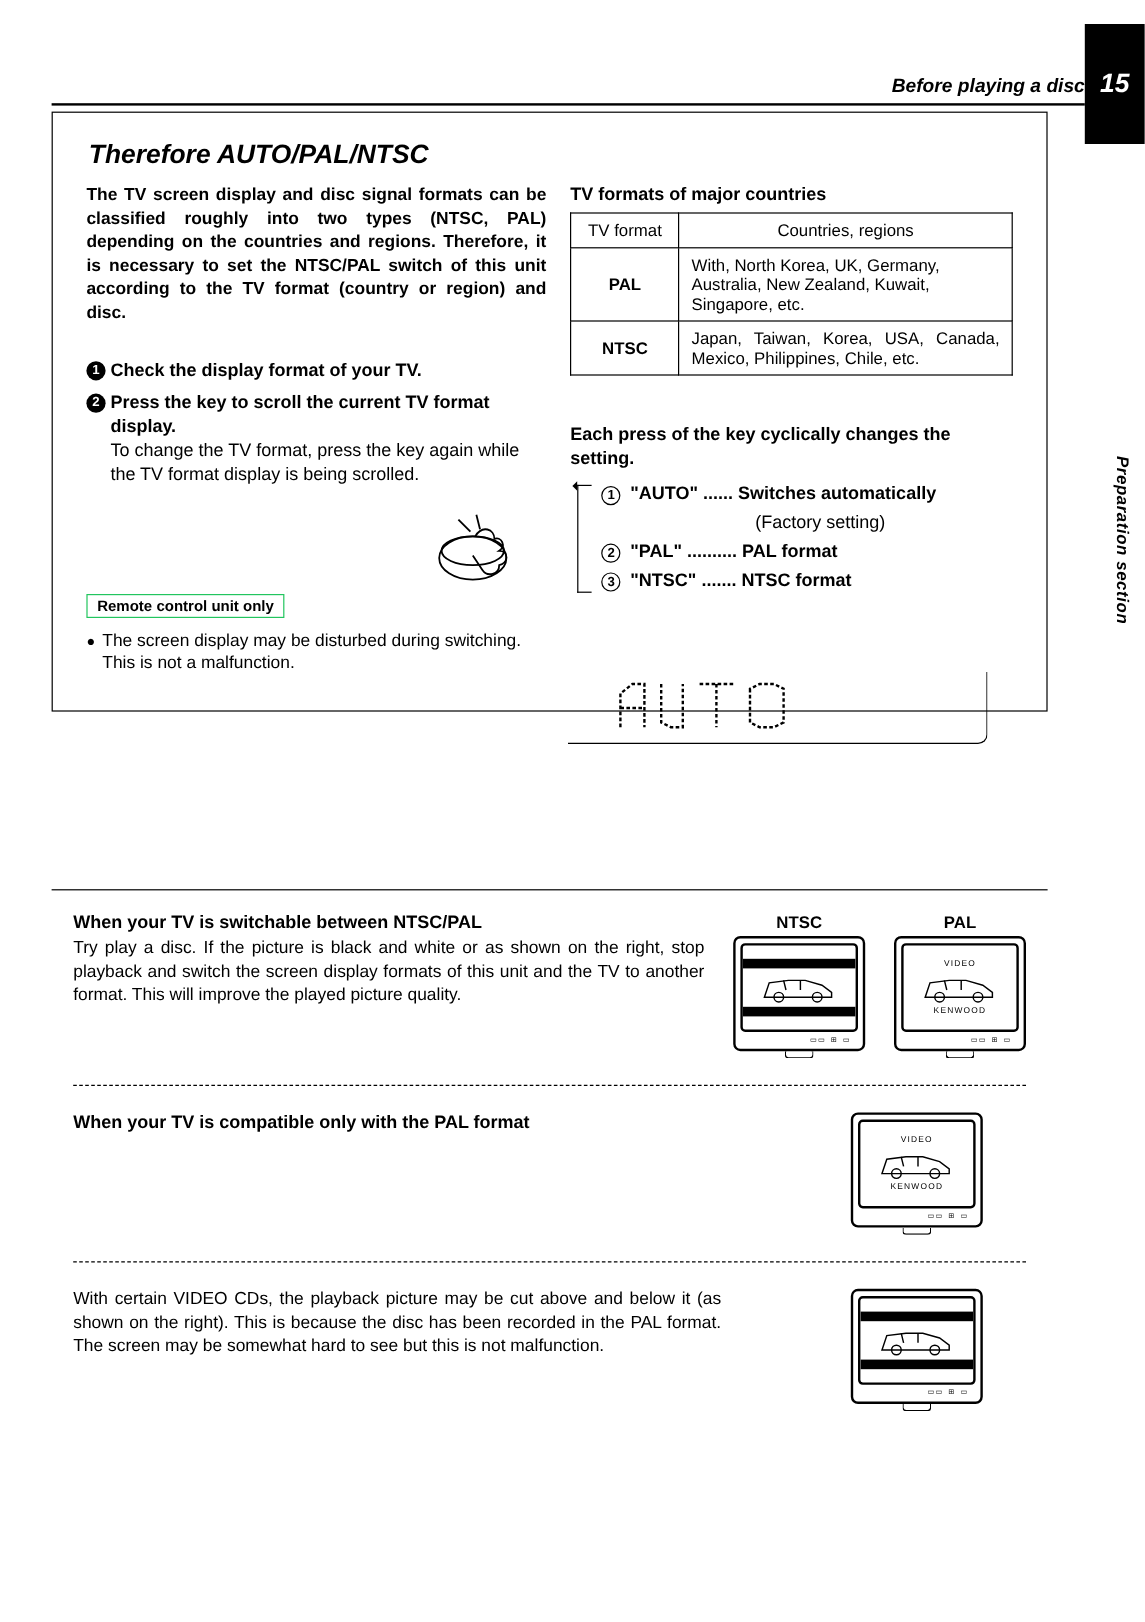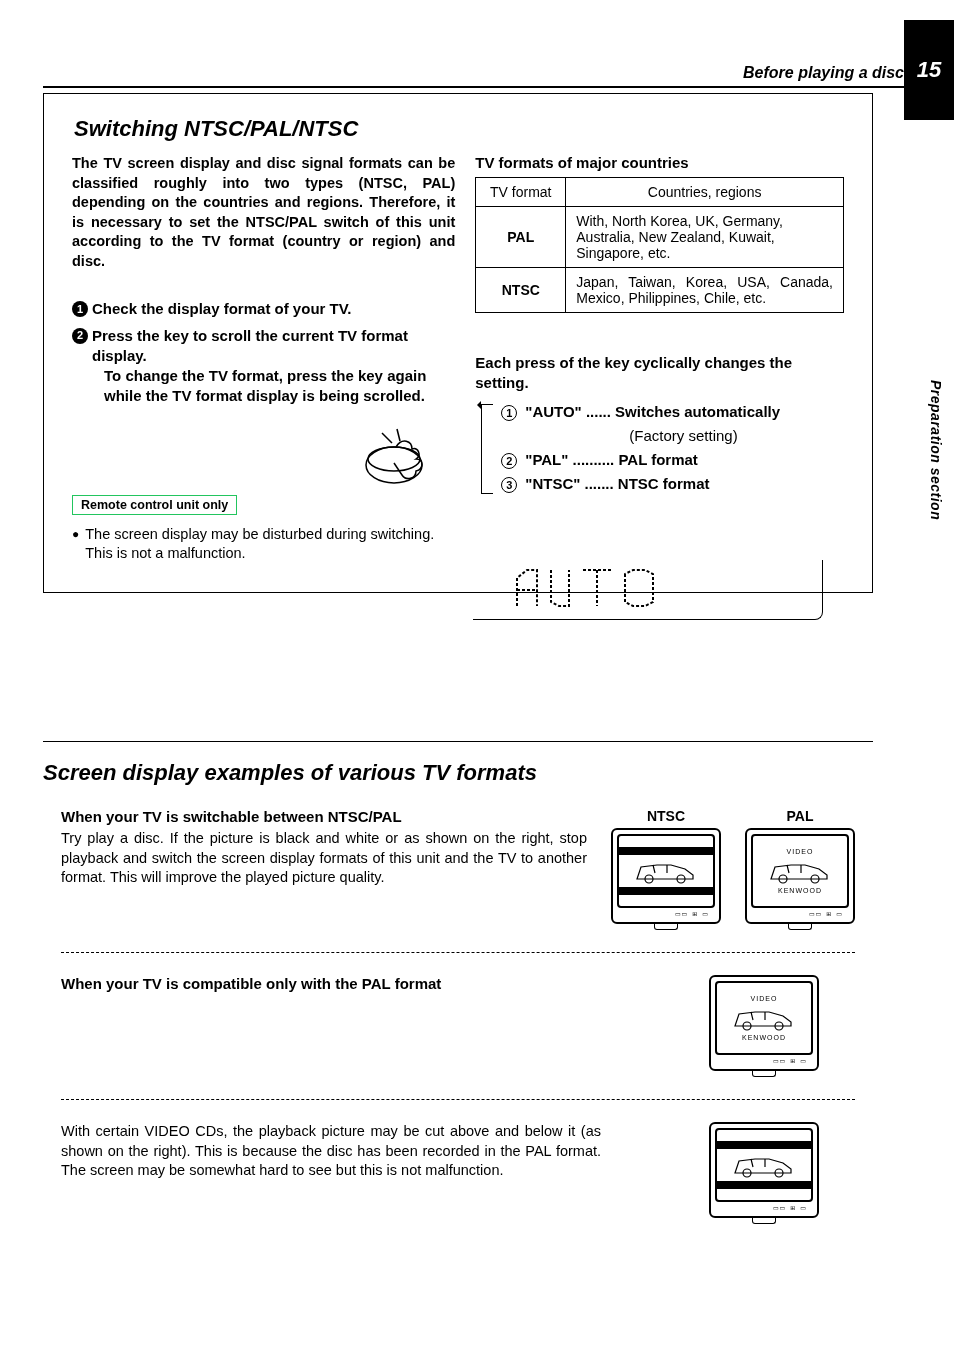--- a/index.html
+++ b/index.html
@@ -92,22 +92,22 @@
     display: inline-flex;
     width: 16px; height: 16px;
     border-radius: 50%;
     background: #000; color: #fff;
     font-size: 11px; font-weight: bold;
     align-items: center; justify-content: center;
     margin-top: 2px;
     flex: 0 0 auto;
   }
   .sub-note {
-    margin-left: 32px;
-    font-weight: bold;
+    margin-left: 20px;
+    font-weight: normal;
     font-size: 15px;
     line-height: 1.35;
   }
   .remote-box {
     display: inline-block;
     border: 1px solid #22c55e;
     font-weight: bold;
     font-size: 12.5px;
     padding: 2px 8px;
     margin-top: 10px;
@@ -306,21 +306,21 @@
 </style>
 </head>
 <body>
 
 <div class="side-tab">15</div>
 <div class="side-label">Preparation section</div>
 <div class="header-bar">Before playing a disc</div>
 <div class="header-underline"></div>
 
 <div class="main-frame">
-  <div class="sec-title">Switching NTSC/PAL/NTSC</div>
+  <div class="sec-title">Therefore AUTO/PAL/NTSC</div>
   <div class="cols">
     <div class="col-l">
       <div class="body-bold">The TV screen display and disc signal formats can be classified roughly into two types (NTSC, PAL) depending on the countries and regions. Therefore, it is necessary to set the NTSC/PAL switch of this unit according to the TV format (country or region) and disc.</div>
 
       <div style="height:22px"></div>
 
       <div class="step-row">
         <span class="circle-num">1</span>
         <span>Check the display format of your TV.</span>
       </div>
@@ -392,21 +392,20 @@
         <path d="M70 4 L98 4 M84 4 L84 40"></path>
 
         <path d="M112 8 L112 36 L120 40 L132 40 L140 36 L140 8 L132 4 L120 4 Z"></path>
       </g>
     </svg>
   </div>
 </div>
 
 <div class="lower">
   <hr class="top">
-  <div class="lower-title">Screen display examples of various TV formats</div>
 
   <div class="ex-block">
     <div class="ex-text">
       <div class="ex-h">When your TV is switchable between NTSC/PAL</div>
       <div class="ex-p">Try play a disc. If the picture is black and white or as shown on the right, stop playback and switch the screen display formats of this unit and the TV to another format. This will improve the played picture quality.</div>
     </div>
     <div class="tv-group">
       <div class="tv-label">NTSC</div>
       <div class="tv">
         <div class="screen-outer">

